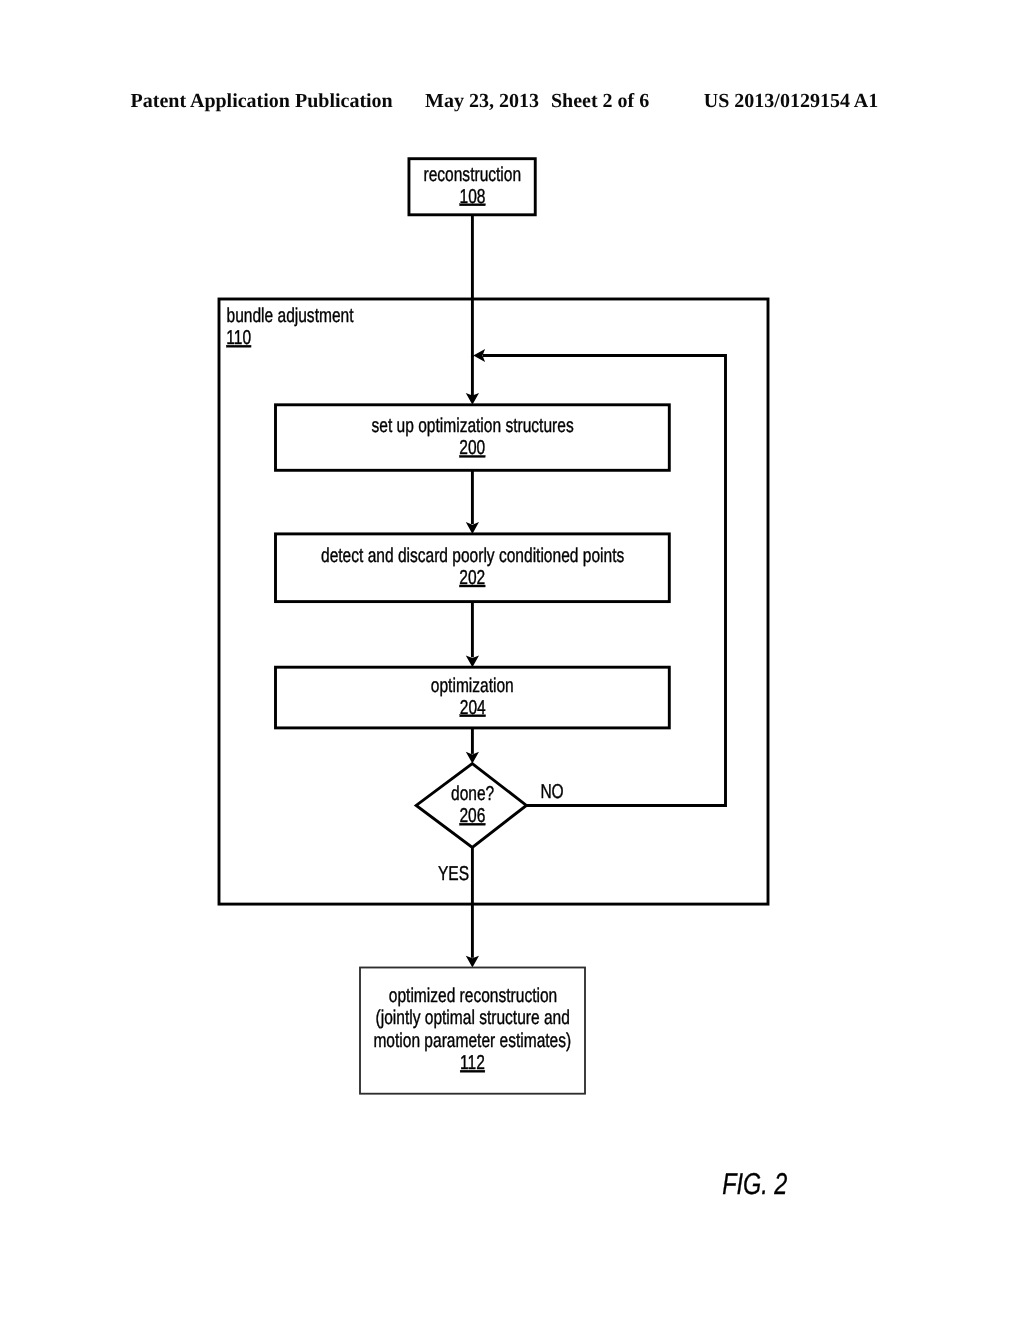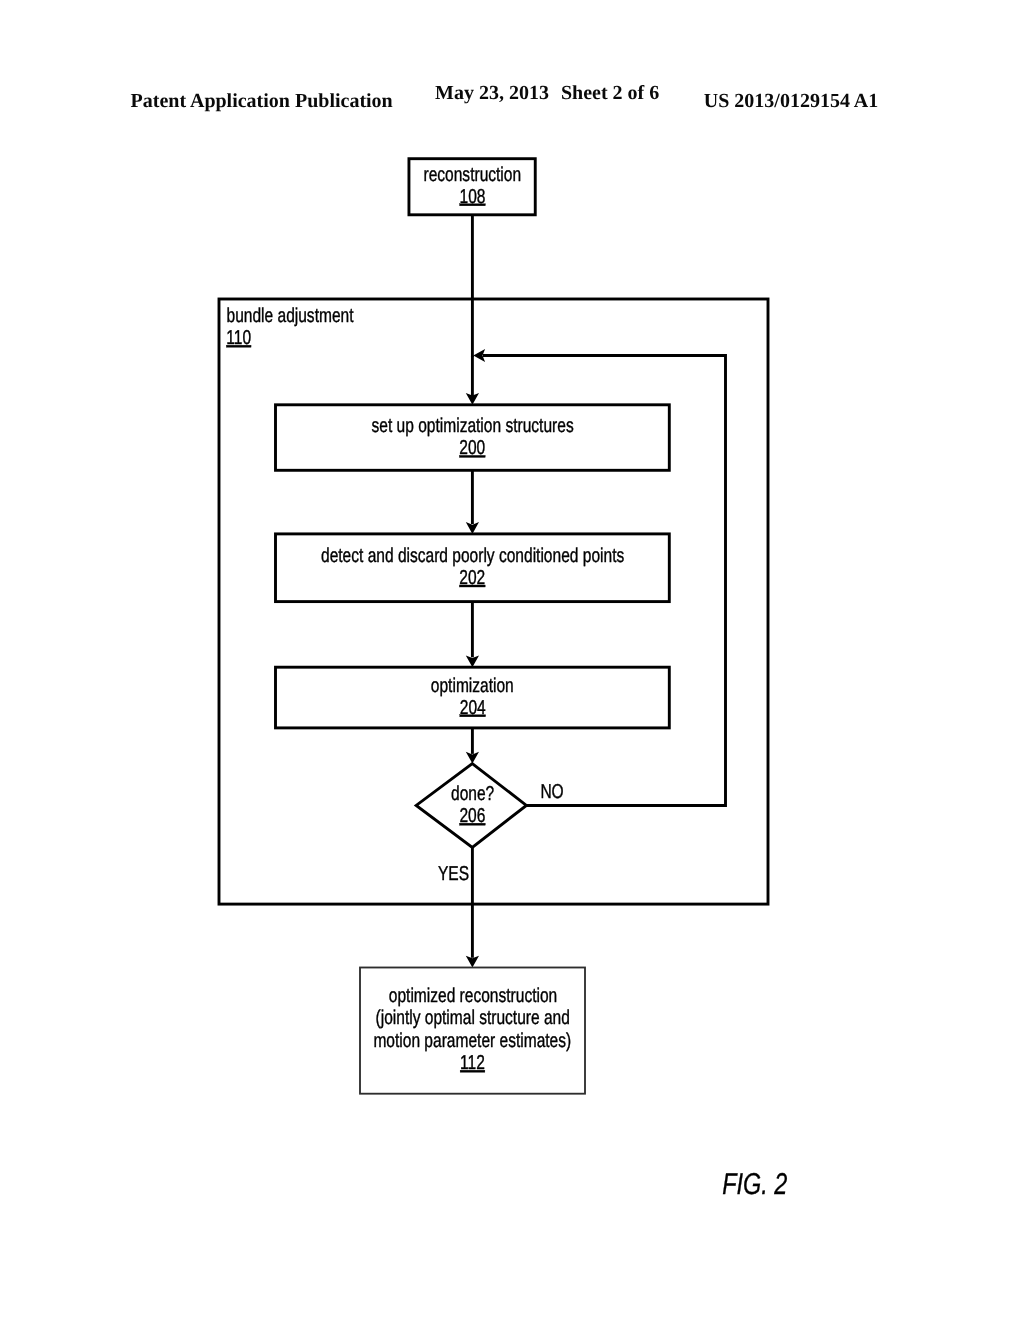--- a/index.html
+++ b/index.html
@@ -5,21 +5,21 @@
 <style>
   html,body{margin:0;padding:0;}
   *{-webkit-font-smoothing:antialiased;text-rendering:geometricPrecision;}
   body{width:1024px;height:1320px;background:#ffffff;overflow:hidden;
        font-family:"Liberation Sans",sans-serif;color:#000;}
   #page{position:relative;width:1024px;height:1320px;transform:translateZ(0);}
   svg text{paint-order:stroke fill;}
   .hdr{position:absolute;font-family:"Liberation Serif",serif;font-weight:bold;
        font-size:20px;white-space:nowrap;color:#0a0a0a;}
   #hdr-left{left:130.5px;top:90px;}
-  #hdr-mid{left:425px;top:82px;margin-left:10px;}
+  #hdr-mid{left:425px;top:90px;}
   #hdr-right{left:703.8px;top:90px;text-align:right;}
   .gap{display:inline-block;width:12px;}
   svg{position:absolute;left:0;top:0;}
   .bx{fill:none;stroke:#000;stroke-width:2.9;}
   .thin{stroke-width:1.85;stroke:#2e2e2e;}
   .ln{stroke:#000;stroke-width:2.9;fill:none;}
   .ar{fill:#000;stroke:none;}
   .tx{font-family:"Liberation Sans",sans-serif;font-size:20px;fill:#000;stroke:#000;stroke-width:0.38;paint-order:stroke;}
   .fig{font-family:"Liberation Sans",sans-serif;font-style:italic;font-size:30px;fill:#000;stroke:#000;stroke-width:0.35;paint-order:stroke;}
 </style>

